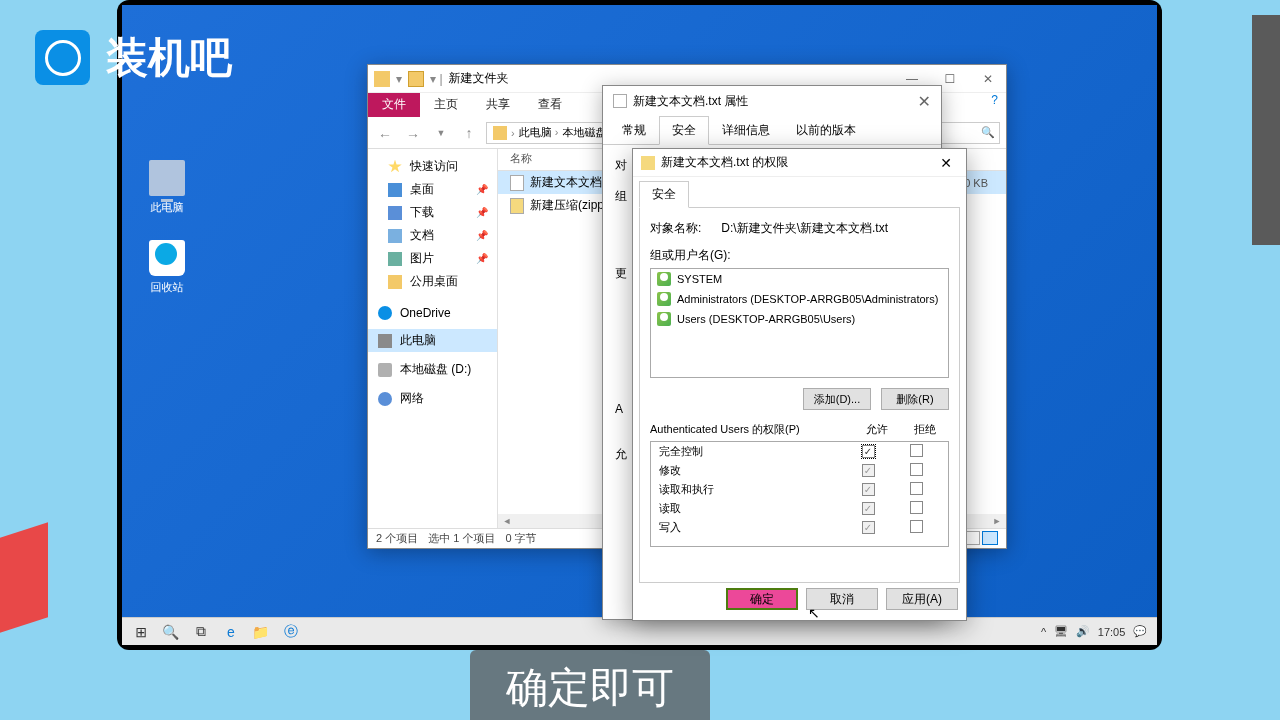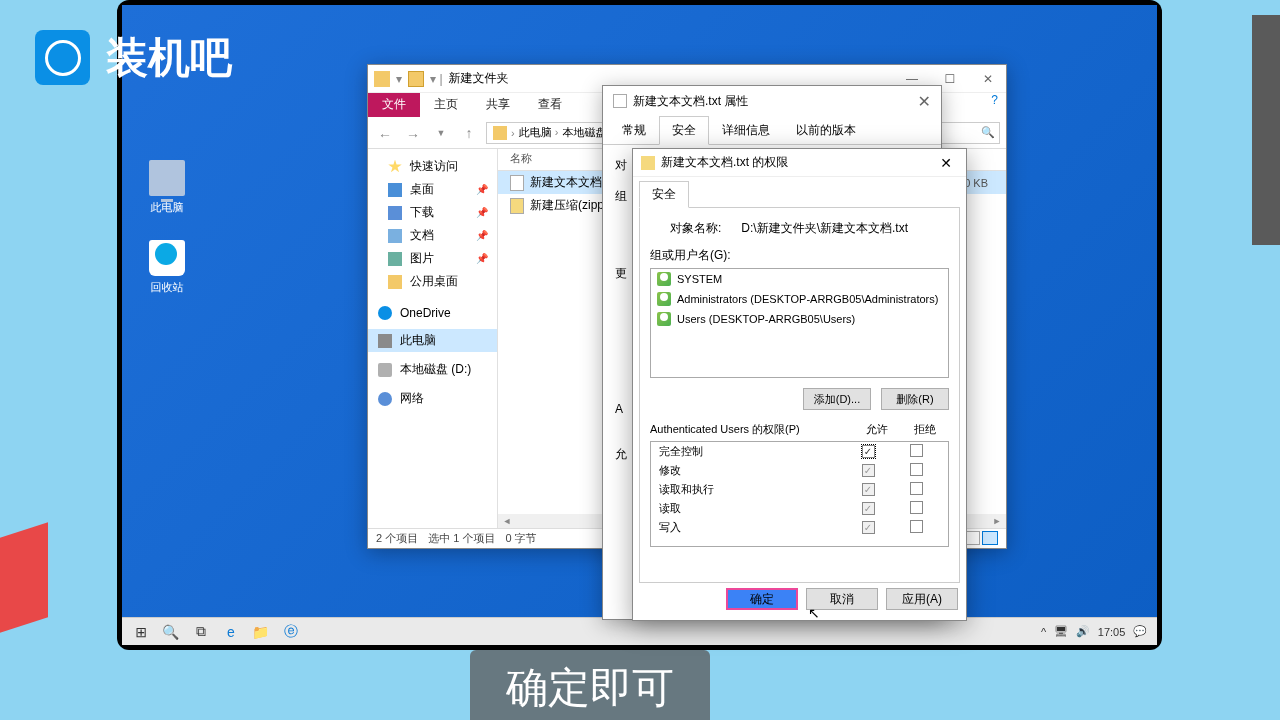--- a/index.html
+++ b/index.html
@@ -69,21 +69,21 @@
 .props-body { border-top: 1px solid #ccc; margin-top: -1px; padding: 12px; font-size: 12px; }
 
 
 .perm { position: absolute; left: 510px; top: 143px; width: 335px; height: 473px; background: #fff; border: 1px solid #888; box-shadow: 0 6px 24px rgba(0,0,0,0.35); z-index: 20; }
 .perm-title { height: 28px; display: flex; align-items: center; padding: 0 8px; font-size: 12px; border-bottom: 1px solid #eee; }
 .perm-title .ico-f { width: 14px; height: 14px; background: #f5d97e; margin-right: 6px; }
 .perm-title .close { margin-left: auto; cursor: pointer; font-size: 14px; width: 24px; text-align: center; }
 .perm-tabs { display: flex; padding: 4px 6px 0; font-size: 12px; }
 .perm-tab { padding: 4px 12px; border: 1px solid #ccc; border-bottom: 1px solid #fff; background: #fff; }
 .perm-body { border: 1px solid #ccc; margin: -1px 6px 0; padding: 12px 10px; font-size: 12px; height: 376px; }
-.perm-row { margin-bottom: 10px; margin-left: 20px; }
+.perm-row { margin-bottom: 10px; }
 .users-list { border: 1px solid #aaa; height: 110px; overflow: auto; margin: 4px 0 10px; }
 .user-item { padding: 3px 6px; display: flex; align-items: center; gap: 6px; font-size: 11px; }
 .user-item.selected { background: #0a84ff; color: #fff; }
 .user-ico { width: 14px; height: 14px; background: linear-gradient(135deg, #8bc34a, #4caf50); border-radius: 2px; position: relative; }
 .user-ico::before { content:''; position:absolute; top:1px; left:3px; width:8px; height:8px; border-radius:50%; background:#fff; }
 .perm-btns { display: flex; gap: 10px; justify-content: flex-end; margin-bottom: 12px; }
 .win-btn { min-width: 68px; height: 22px; background: #e1e1e1; border: 1px solid #adadad; font-size: 11px; cursor: pointer; }
 .perm-header { display: flex; font-size: 11px; margin-bottom: 4px; }
 .perm-header .lbl { flex: 1; }
 .perm-header .col { width: 48px; text-align: center; }
@@ -94,21 +94,21 @@
 .perm-row2 .name { flex: 1; }
 .perm-row2 .chkcol { width: 48px; text-align: center; }
 .chk { width: 13px; height: 13px; border: 1px solid #888; display: inline-block; }
 .chk.on::after { content: '✓'; font-size: 10px; display: block; line-height: 11px; color: #333; }
 .chk.dis { background: #f0f0f0; }
 .chk.dis.on::after { color: #999; }
 .chk.highlight { outline: 1px dotted #000; }
 
 .dlg-btns { position: absolute; bottom: 10px; right: 8px; display: flex; gap: 8px; }
 .dlg-btn { min-width: 72px; height: 22px; background: #e1e1e1; border: 1px solid #adadad; font-size: 12px; cursor: pointer; }
-.dlg-btn.primary { border: 2px solid #ec4899; background: #3b82f6; }
+.dlg-btn.primary { border: 2px solid #4d7c0f; background: #ec4899; }
 
 .cursor-ptr { position: absolute; left: 686px; top: 600px; font-size: 14px; z-index: 30; pointer-events: none; color: #000; }
 
 
 .taskbar { position: absolute; bottom: 0; left: 0; right: 0; height: 28px; background: #eaeaea; display: flex; align-items: center; padding: 0 4px; border-top: 1px solid #ccc; }
 .tb-item { width: 30px; height: 26px; display: flex; align-items: center; justify-content: center; color: #333; font-size: 14px; }
 .tb-tray { margin-left: auto; display: flex; align-items: center; gap: 8px; font-size: 11px; color: #333; padding-right: 6px; }
 
 .subtitle-bar { position: absolute; left: 470px; top: 650px; background: rgba(90,90,90,0.75); color: #fff; font-size: 42px; padding: 10px 36px; border-radius: 6px; }
 

